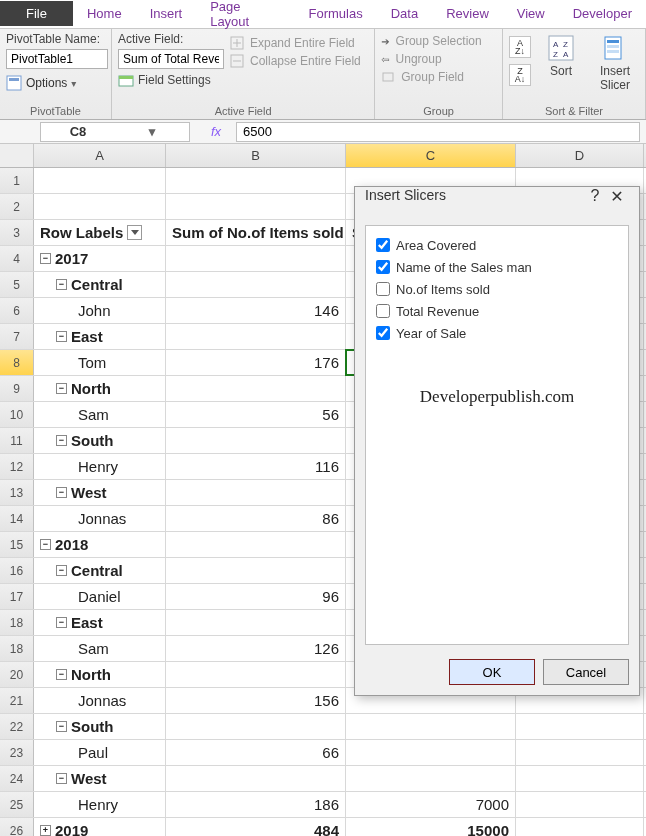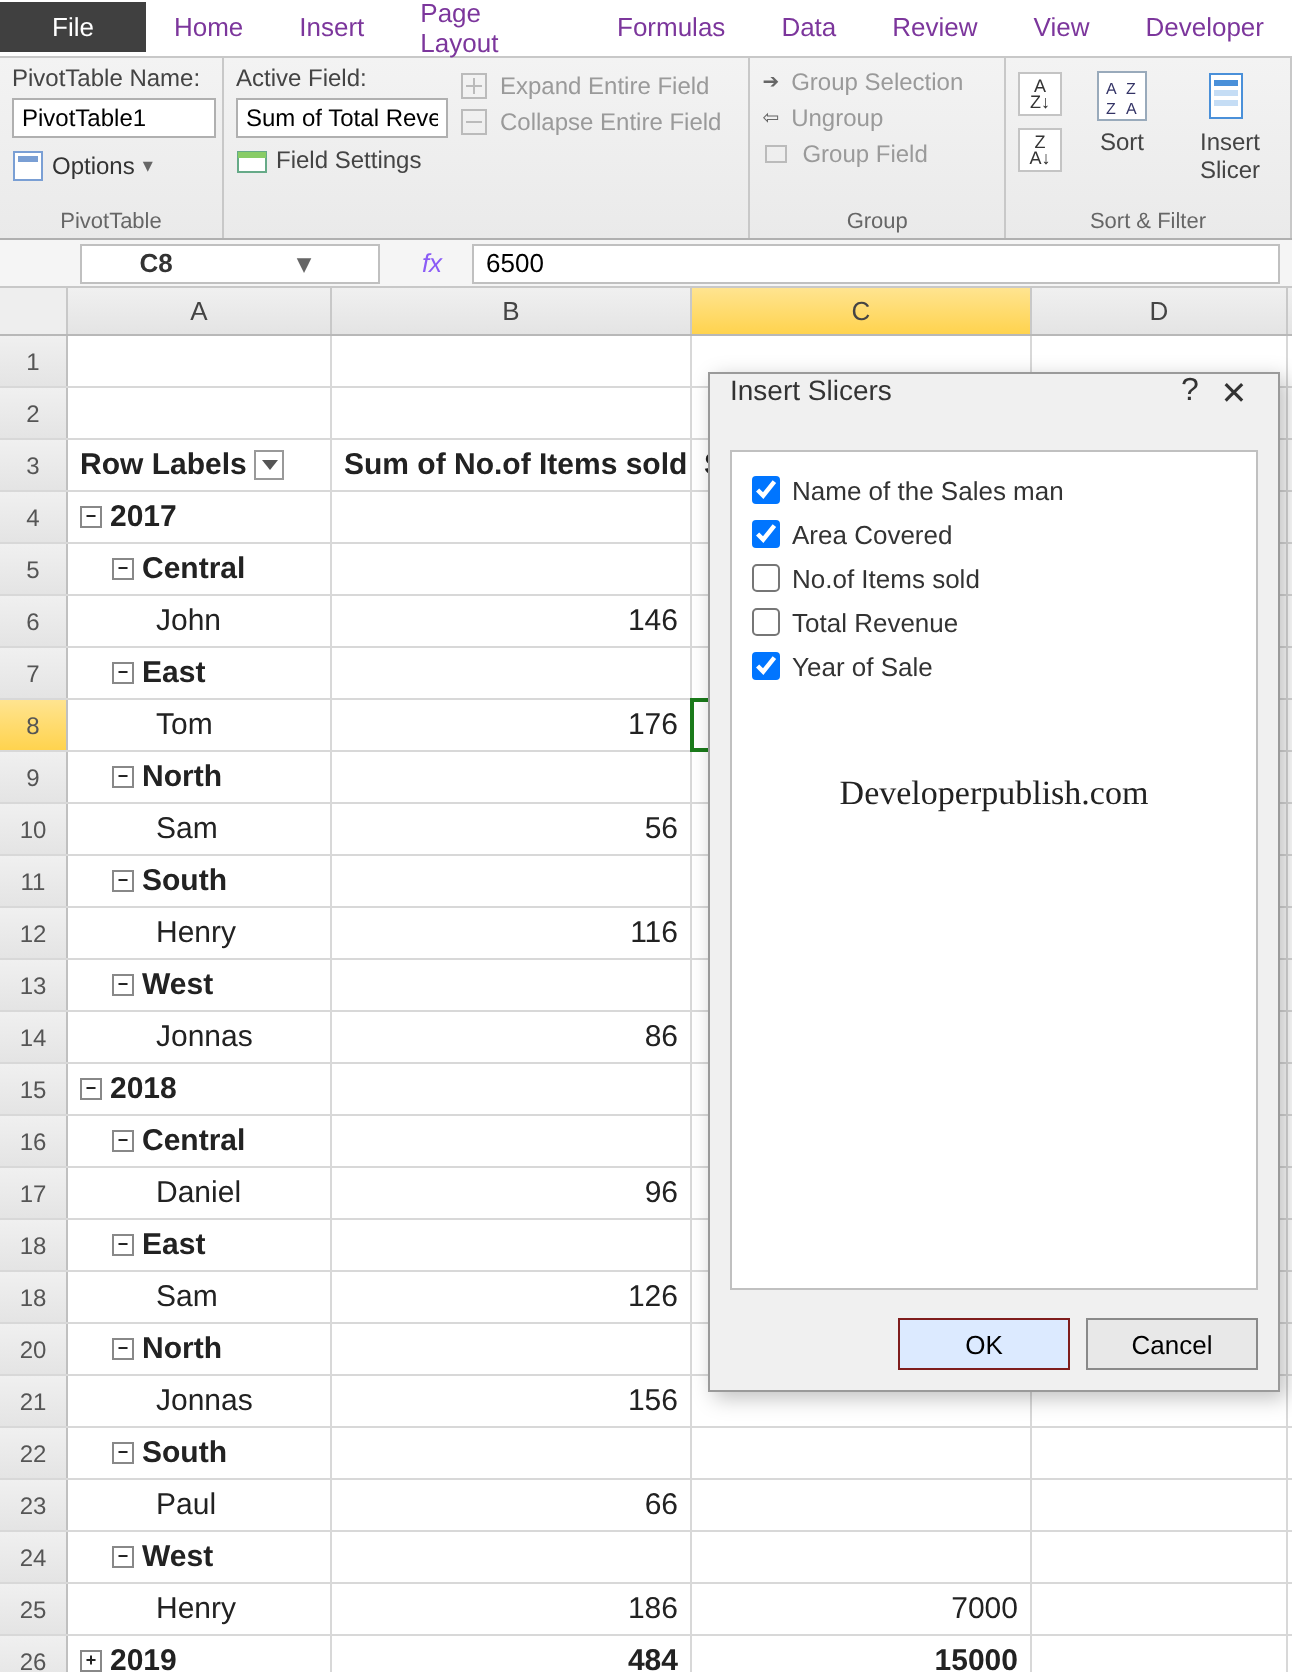--- a/index.html
+++ b/index.html
@@ -150,20 +150,21 @@
           <span class="glyph">
             <svg width="14" height="14">
                 <rect x="1" y="1" width="12" height="12" fill="none" stroke="#bbb"></rect>
                 <line x1="3" y1="7" x2="11" y2="7" stroke="#bbb"></line>
               </svg>
           </span>
           <span>Collapse Entire Field</span>
         </div>
       </div>
     </div>
+    <div class="label">Active Field</div>
   </div>
 
   <div class="ribbon-group" style="width:130px;">
     <div class="body">
       <div class="cmd-stack grp-disabled" style="padding-top:2px;">
         <div class="cmd">
           <span class="arrow">➔</span>
           <span>Group Selection</span>
         </div>
         <div class="cmd">
@@ -432,25 +433,25 @@
 <div class="dialog">
   <div class="dlg-title">
     <span class="t">Insert Slicers</span>
     <span class="help">?</span>
     <span class="close">✕</span>
   </div>
   <div class="dlg-body" id="dlg-body">
     <div class="watermark">Developerpublish.com</div>
   <label class="chk">
         <input type="checkbox" checked="" style="">
-        <span>Name of the Sales man</span>
+        <span>Area Covered</span>
       </label>
       <label class="chk">
         <input type="checkbox" checked="" style="">
-        <span>Area Covered</span>
+        <span>Name of the Sales man</span>
       </label>
       <label class="chk">
         <input type="checkbox" style="">
         <span>No.of Items sold</span>
       </label>
       <label class="chk">
         <input type="checkbox" style="">
         <span>Total Revenue</span>
       </label>
       <label class="chk">

